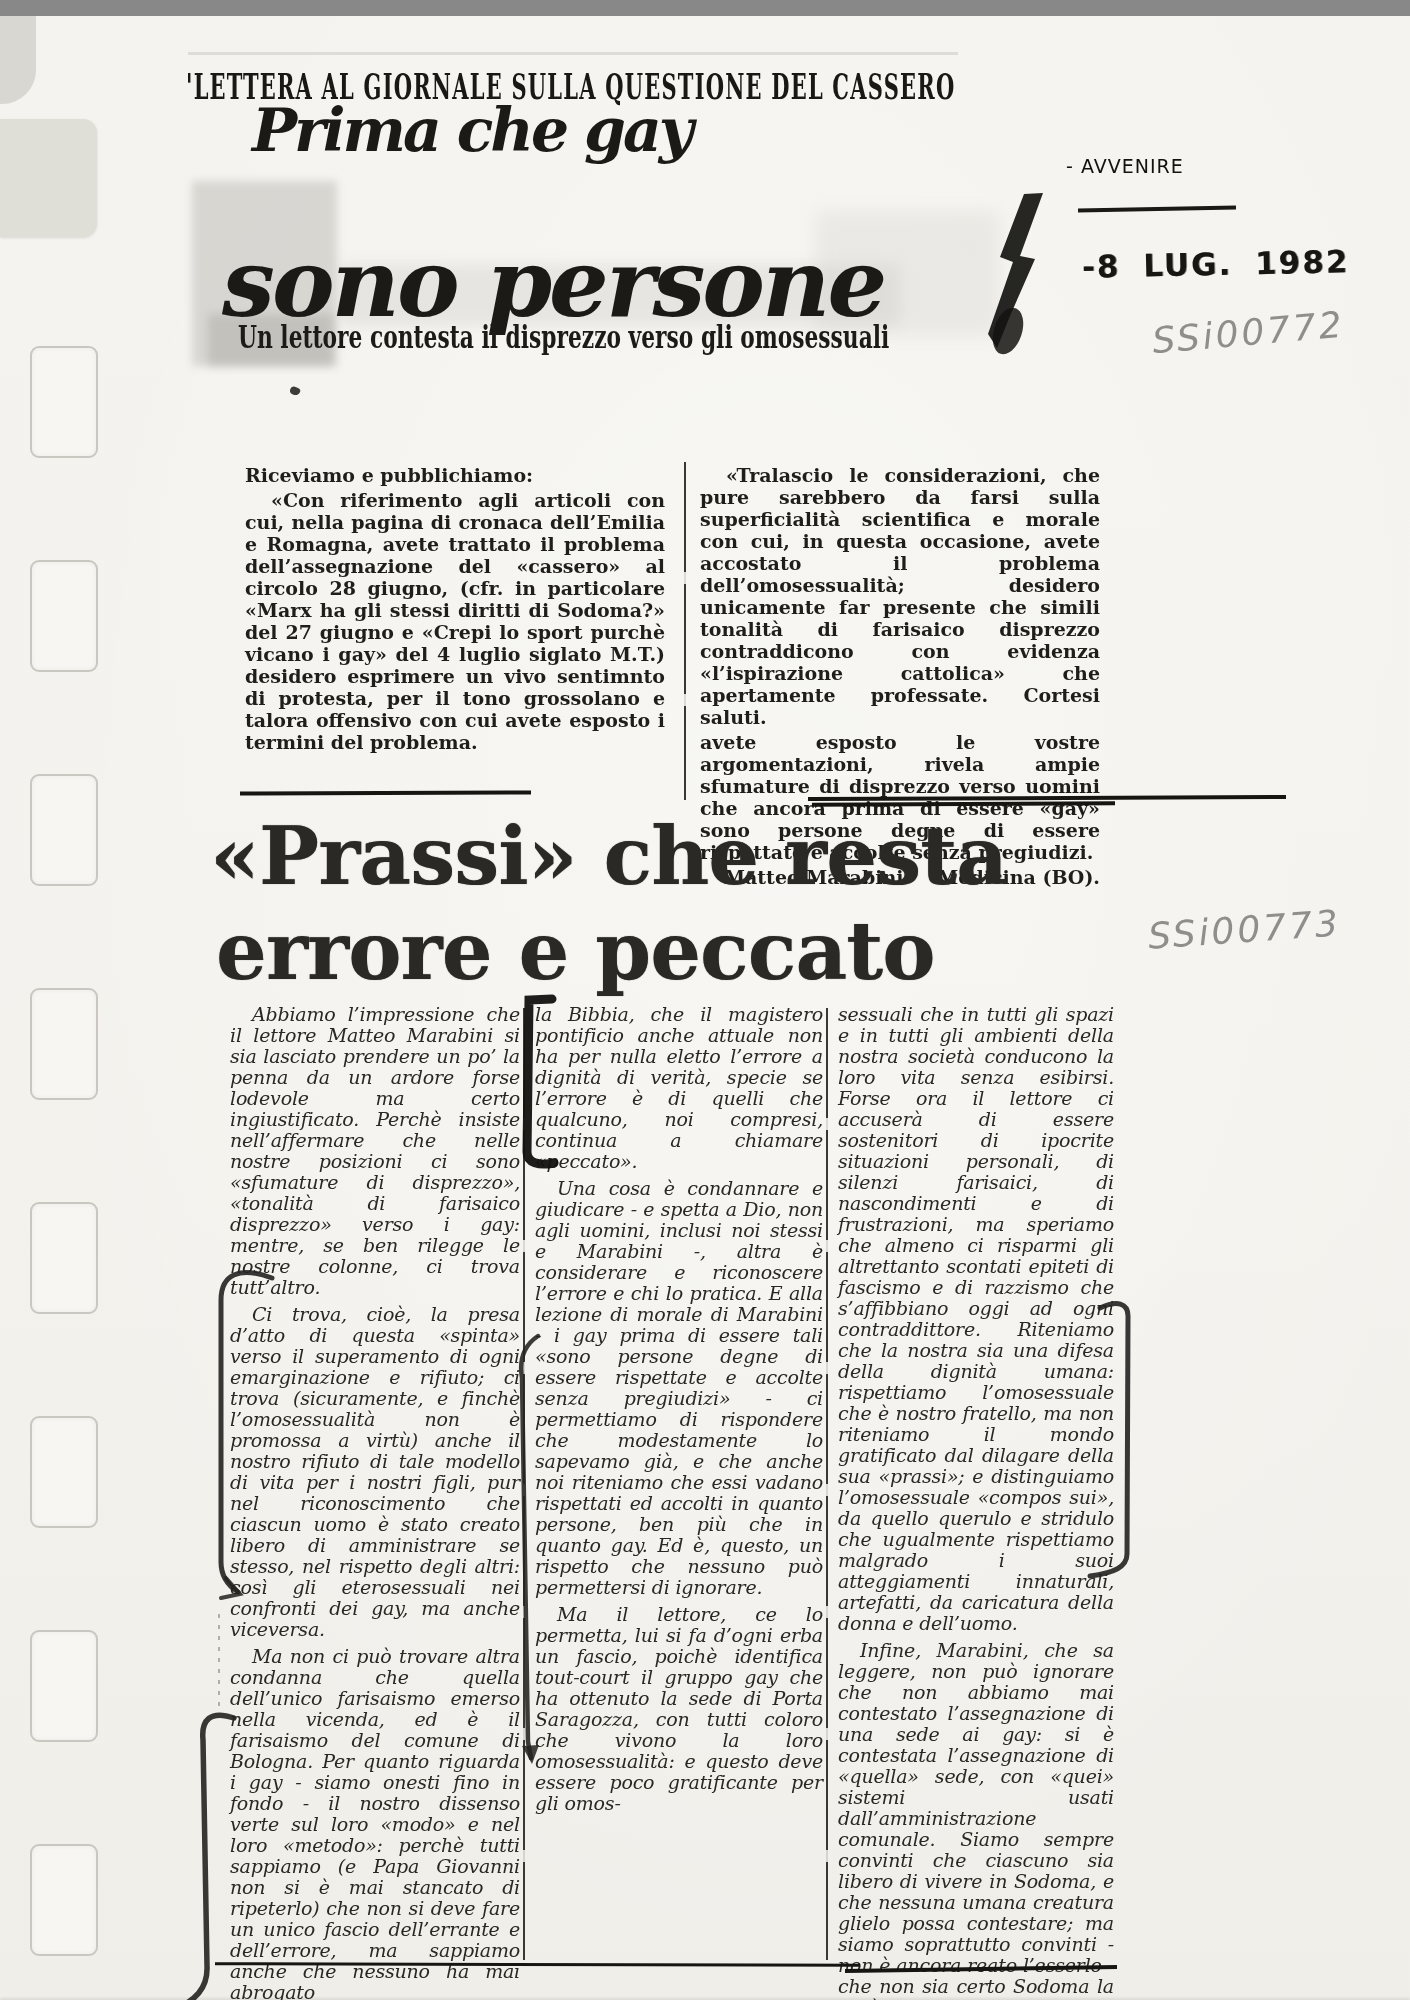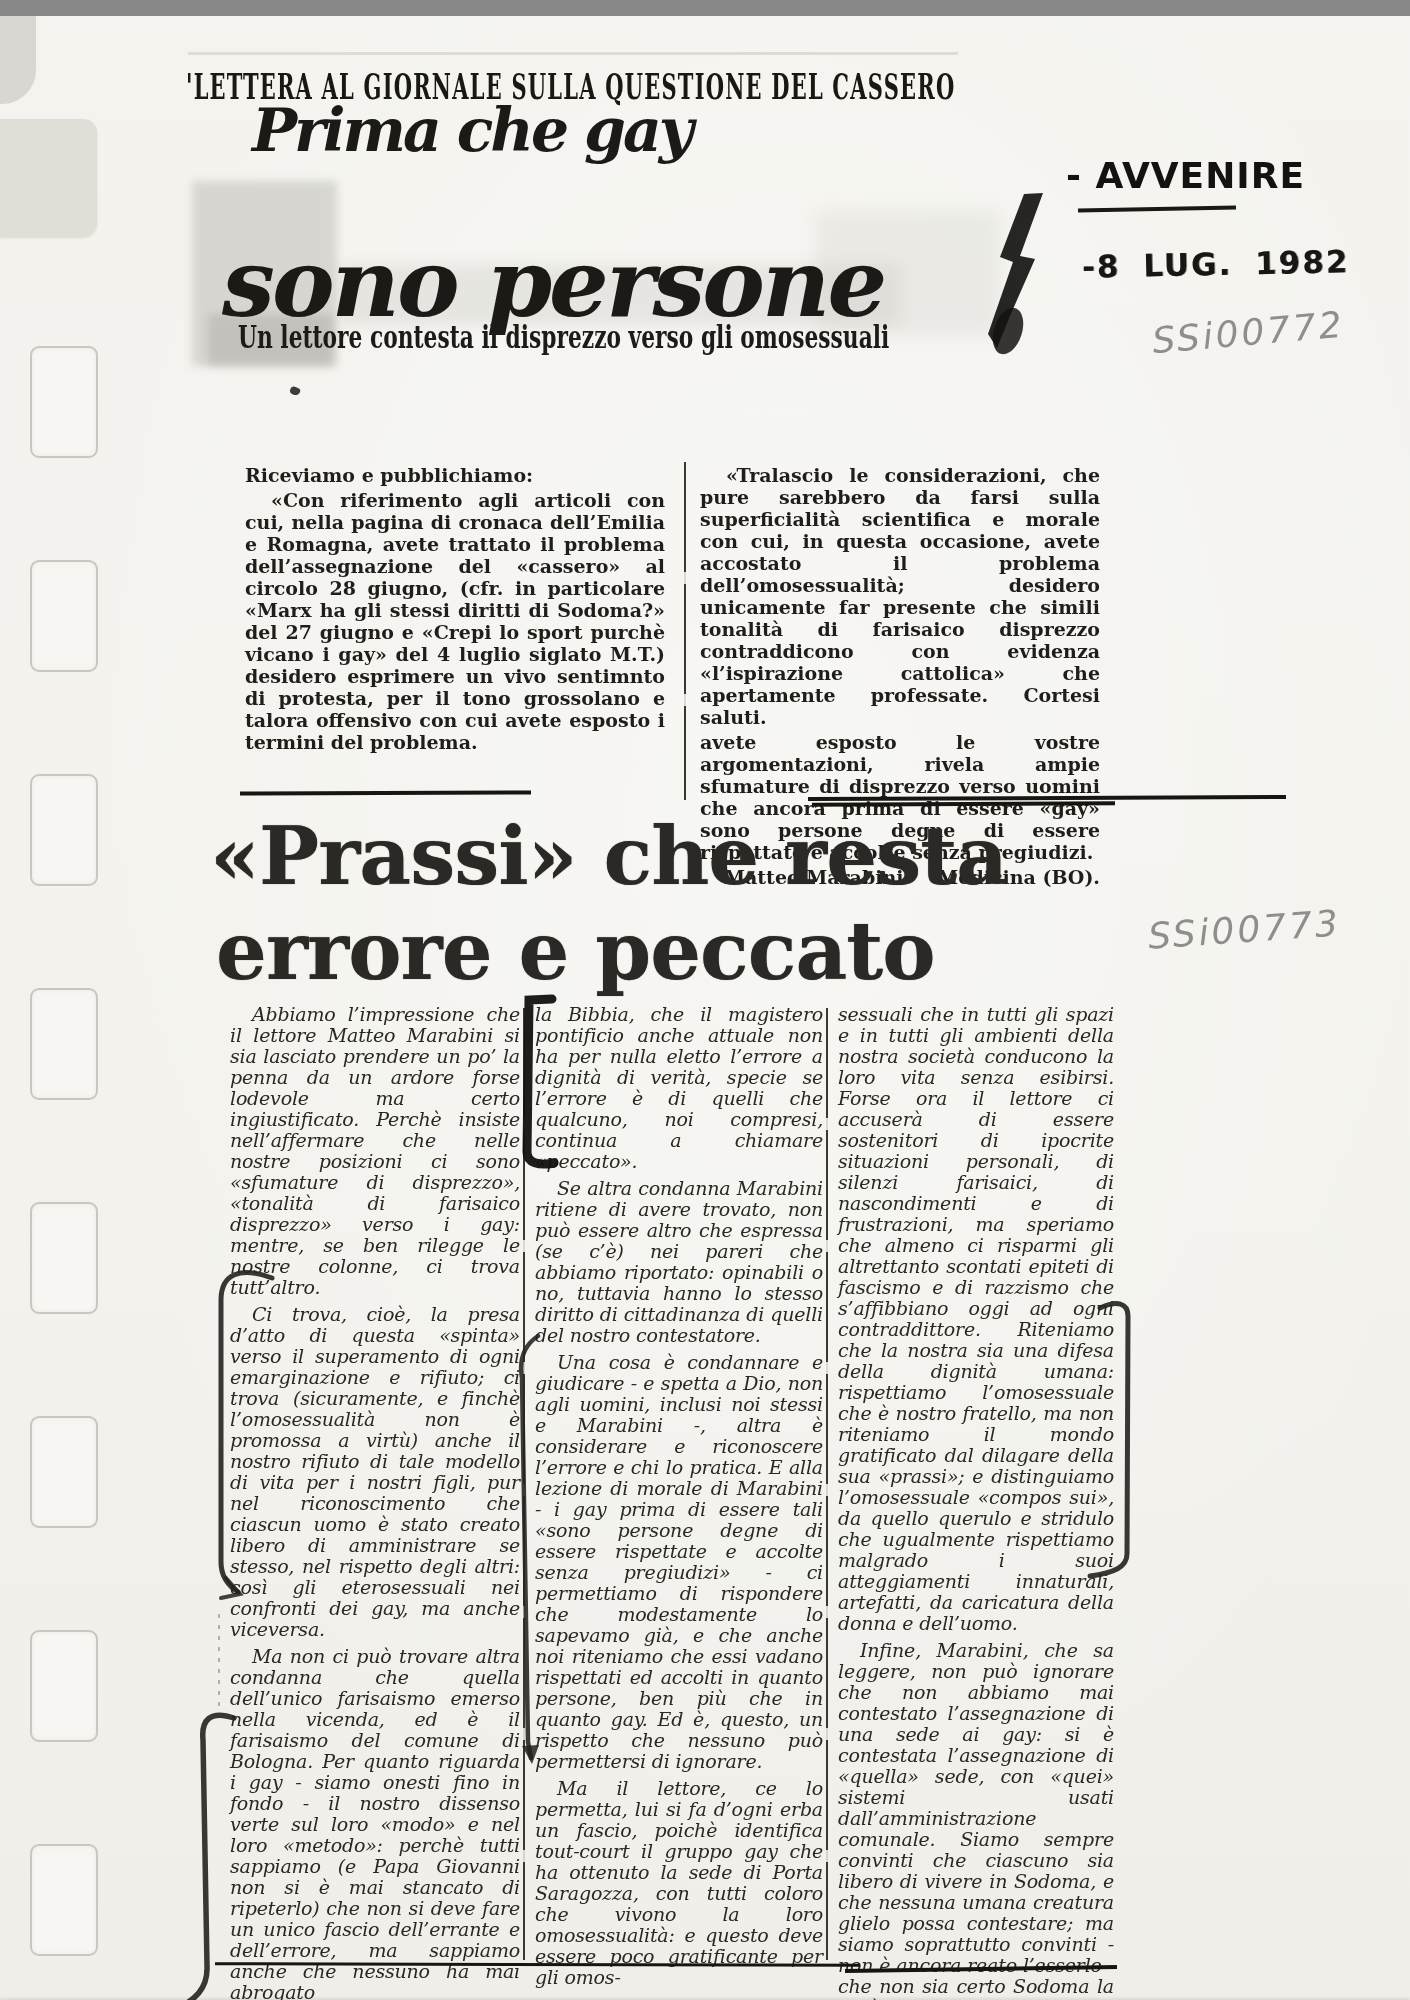--- a/index.html
+++ b/index.html
@@ -46,21 +46,21 @@
   .a2 .para{margin:0 0 6px 0;text-indent:22px;font-style:italic;}
   .a2 .para.noindent{text-indent:0;}
   .sig-row{display:flex;justify-content:space-between;padding-left:24px;margin-top:1px;gap:28px;}
   .vrule{position:absolute;width:2px;background:
     repeating-linear-gradient(180deg,#3a3833 0 110px,rgba(58,56,51,.15) 110px 122px);}
   .d-a1{left:684px;top:446px;height:338px;}
   .hrule{position:absolute;background:#161511;}
   .r-a1{left:808px;top:780px;width:478px;height:4px;transform:rotate(-.25deg);}
   
   .stamp-news{position:absolute;left:1066px;top:139px;font-family:"DejaVu Sans","Liberation Sans",sans-serif;
-    font-weight:bold;font-size:36px;letter-spacing:1px;color:#131210;white-space:nowrap;}
+    font-weight:normal;font-size:19px;letter-spacing:1px;color:#131210;white-space:nowrap;}
   .stamp-line{position:absolute;left:1078px;top:191px;width:158px;height:4px;background:#1a1915;transform:rotate(-1deg);}
   .stamp-date{position:absolute;left:1082px;top:230px;font-family:"DejaVu Sans","Liberation Sans",sans-serif;
     font-weight:bold;font-size:31px;letter-spacing:2px;word-spacing:10px;color:#171613;white-space:nowrap;
     text-shadow:1px 0 0 rgba(23,22,19,.5);transform:rotate(-1.2deg);}
   .handw{position:absolute;font-family:"DejaVu Sans","Liberation Sans",sans-serif;font-style:italic;
     font-size:36px;letter-spacing:3px;color:#8f8e8c;white-space:nowrap;}
   .hw1{left:1152px;top:296px;transform:rotate(-5deg);}
   .hw2{left:1148px;top:893px;transform:rotate(-4deg);}
   
   .r-a2a{left:240px;top:775px;width:291px;height:4px;transform:rotate(-.2deg);}
@@ -141,21 +141,20 @@
     <div class="hlB2">errore e peccato</div>
 
     <div class="a2col a2c1">
         <p class="para">Abbiamo l’impressione che il lettore Matteo Marabini si sia lasciato prendere un po’ la penna da un ardore forse lodevole ma certo ingiustificato. Perchè insiste nell’affermare che nelle nostre posizioni ci sono «sfumature di disprezzo», «tonalità di farisaico disprezzo» verso i gay: mentre, se ben rilegge le nostre colonne, ci trova tutt’altro.</p>
         <p class="para">Ci trova, cioè, la presa d’atto di questa «spinta» verso il superamento di ogni emarginazione e rifiuto; ci trova (sicuramente, e finchè l’omosessualità non è promossa a virtù) anche il nostro rifiuto di tale modello di vita per i nostri figli, pur nel riconoscimento che ciascun uomo è stato creato libero di amministrare se stesso, nel rispetto degli altri: così gli eterosessuali nei confronti dei gay, ma anche viceversa.</p>
         <p class="para">Ma non ci può trovare altra condanna che quella dell’unico farisaismo emerso nella vicenda, ed è il farisaismo del comune di Bologna. Per quanto riguarda i gay - siamo onesti fino in fondo - il nostro dissenso verte sul loro «modo» e nel loro «metodo»: perchè tutti sappiamo (e Papa Giovanni non si è mai stancato di ripeterlo) che non si deve fare un unico fascio dell’errante e dell’errore, ma sappiamo anche che nessuno ha mai abrogato</p>
       </div>
     <div class="vrule d-a2a"></div>
     <div class="a2col a2c2">
         <p class="para noindent">la Bibbia, che il magistero pontificio anche attuale non ha per nulla eletto l’errore a dignità di verità, specie se l’errore è di quelli che qualcuno, noi compresi, continua a chiamare «peccato».</p>
-        <p class="para">Se altra condanna Marabini ritiene di avere trovato, non può essere altro che espressa (se c’è) nei pareri che abbiamo riportato: opinabili o no, tuttavia hanno lo stesso diritto di cittadinanza di quelli del nostro contestatore.</p>
         <p class="para">Una cosa è condannare e giudicare - e spetta a Dio, non agli uomini, inclusi noi stessi e Marabini -, altra è considerare e riconoscere l’errore e chi lo pratica. E alla lezione di morale di Marabini - i gay prima di essere tali «sono persone degne di essere rispettate e accolte senza pregiudizi» - ci permettiamo di rispondere che modestamente lo sapevamo già, e che anche noi riteniamo che essi vadano rispettati ed accolti in quanto persone, ben più che in quanto gay. Ed è, questo, un rispetto che nessuno può permettersi di ignorare.</p>
         <p class="para">Ma il lettore, ce lo permetta, lui si fa d’ogni erba un fascio, poichè identifica tout-court il gruppo gay che ha ottenuto la sede di Porta Saragozza, con tutti coloro che vivono la loro omosessualità: e questo deve essere poco gratificante per gli omos-</p>
       </div>
     <div class="vrule d-a2b"></div>
     <div class="a2col a2c3">
         <p class="para noindent">sessuali che in tutti gli spazi e in tutti gli ambienti della nostra società conducono la loro vita senza esibirsi. Forse ora il lettore ci accuserà di essere sostenitori di ipocrite situazioni personali, di silenzi farisaici, di nascondimenti e di frustrazioni, ma speriamo che almeno ci risparmi gli altrettanto scontati epiteti di fascismo e di razzismo che s’affibbiano oggi ad ogni contraddittore. Riteniamo che la nostra sia una difesa della dignità umana: rispettiamo l’omosessuale che è nostro fratello, ma non riteniamo il mondo gratificato dal dilagare della sua «prassi»; e distinguiamo l’omosessuale «compos sui», da quello querulo e stridulo che ugualmente rispettiamo malgrado i suoi atteggiamenti innaturali, artefatti, da caricatura della donna e dell’uomo.</p>
         <p class="para">Infine, Marabini, che sa leggere, non può ignorare che non abbiamo mai contestato l’assegnazione di una sede ai gay: si è contestata l’assegnazione di «quella» sede, con «quei» sistemi usati dall’amministrazione comunale. Siamo sempre convinti che ciascuno sia libero di vivere in Sodoma, e che nessuna umana creatura glielo possa contestare; ma siamo soprattutto convinti - non è ancora reato l’esserlo - che non sia certo Sodoma la città santa del nostro futuro.</p>
       </div>
 
     <div class="hrule r-bot1"></div>

